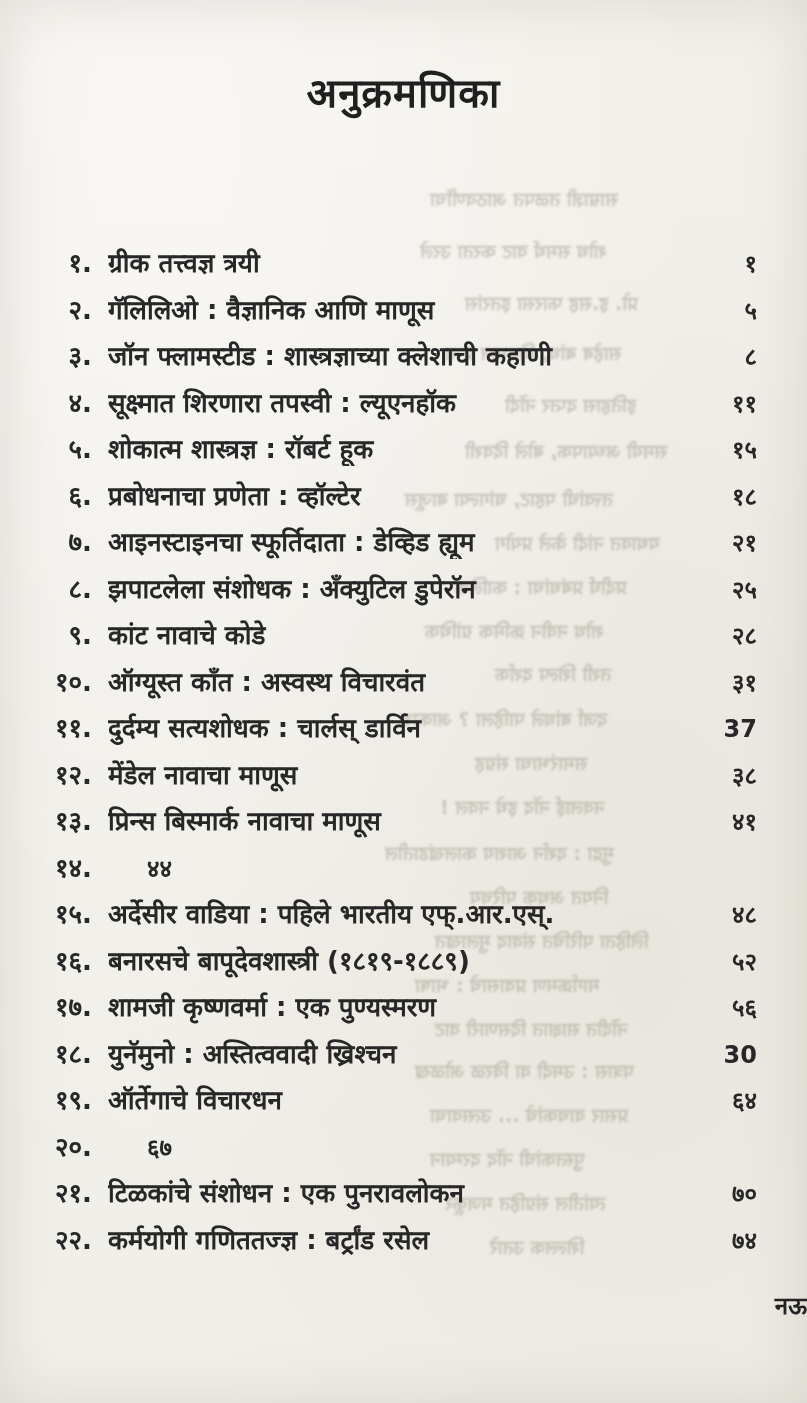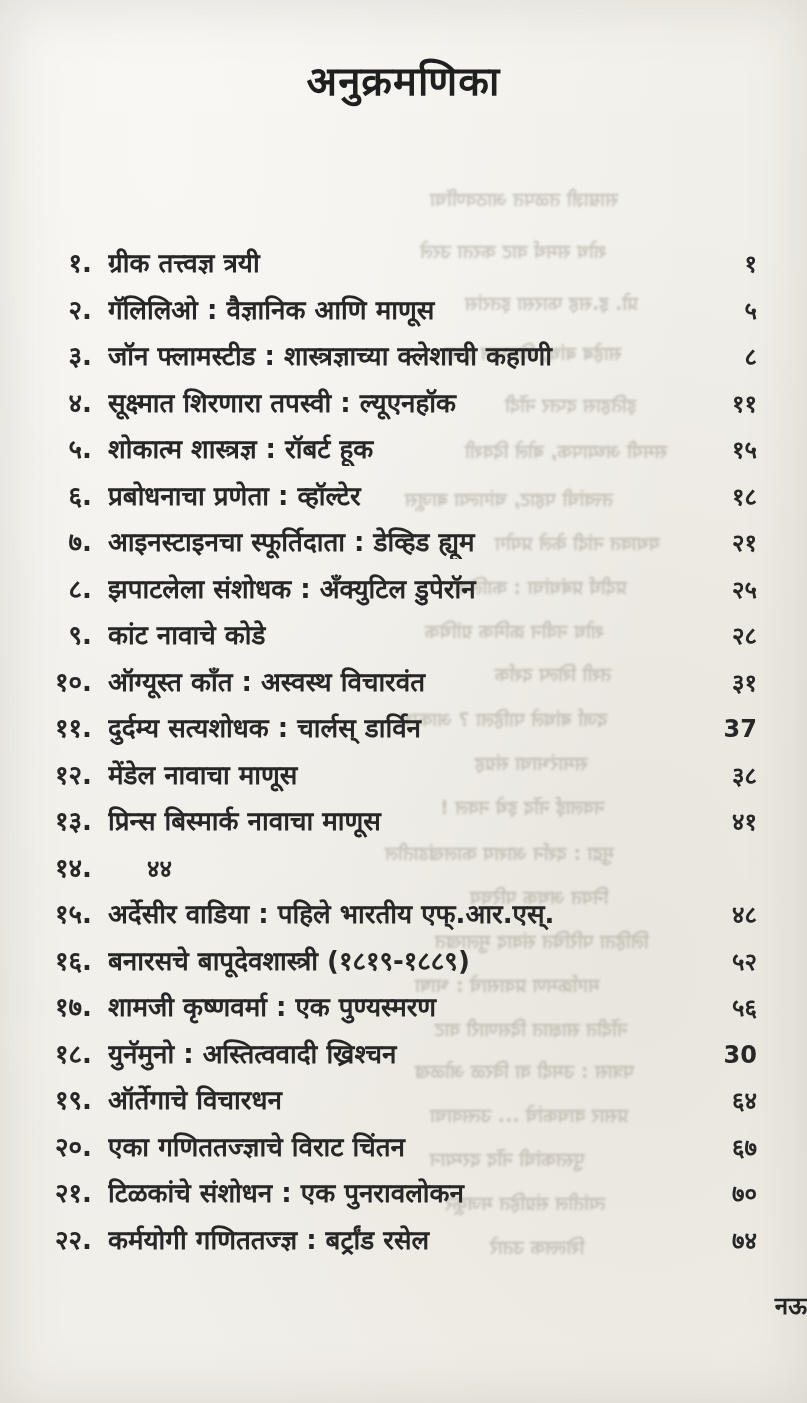--- a/index.html
+++ b/index.html
@@ -10,21 +10,21 @@
     background:
       radial-gradient(ellipse at 20% 10%, rgba(255,255,255,.5), rgba(255,255,255,0) 60%),
       radial-gradient(ellipse at 80% 70%, rgba(210,205,192,.25), rgba(210,205,192,0) 55%),
       linear-gradient(180deg,#f2f0ea 0%, #efede7 45%, #f1efe9 100%);
     box-shadow: inset 0 0 60px rgba(120,112,96,.18);
     overflow:hidden;
     font-family:"DejaVu Sans", sans-serif;
     color:#262626;
   }
   .title{
-    position:absolute; top:52px; left:0; right:0;
+    position:absolute; top:64px; left:0; right:0;
     text-align:center;
     font-size:40px; font-weight:700;
     letter-spacing:1px;
     color:#1f1f1f;
   }
   
   .ghost-layer{position:absolute; inset:0; z-index:1; pointer-events:none;}
   .ghost-line{
     position:absolute;
     transform:scaleX(-1);
@@ -232,21 +232,20 @@
       </div>
 
       <div class="toc-row">
         <span class="toc-num">१९.</span>
         <span class="toc-title">ऑर्तेगाचे विचारधन</span>
         <span class="toc-page">६४</span>
       </div>
 
       <div class="toc-row">
         <span class="toc-num">२०.</span>
-        <span class="toc-title">एका गणिततज्ज्ञाचे विराट चिंतन</span>
         <span class="toc-page">६७</span>
       </div>
 
       <div class="toc-row">
         <span class="toc-num">२१.</span>
         <span class="toc-title">टिळकांचे संशोधन : एक पुनरावलोकन</span>
         <span class="toc-page">७०</span>
       </div>
 
       <div class="toc-row">

